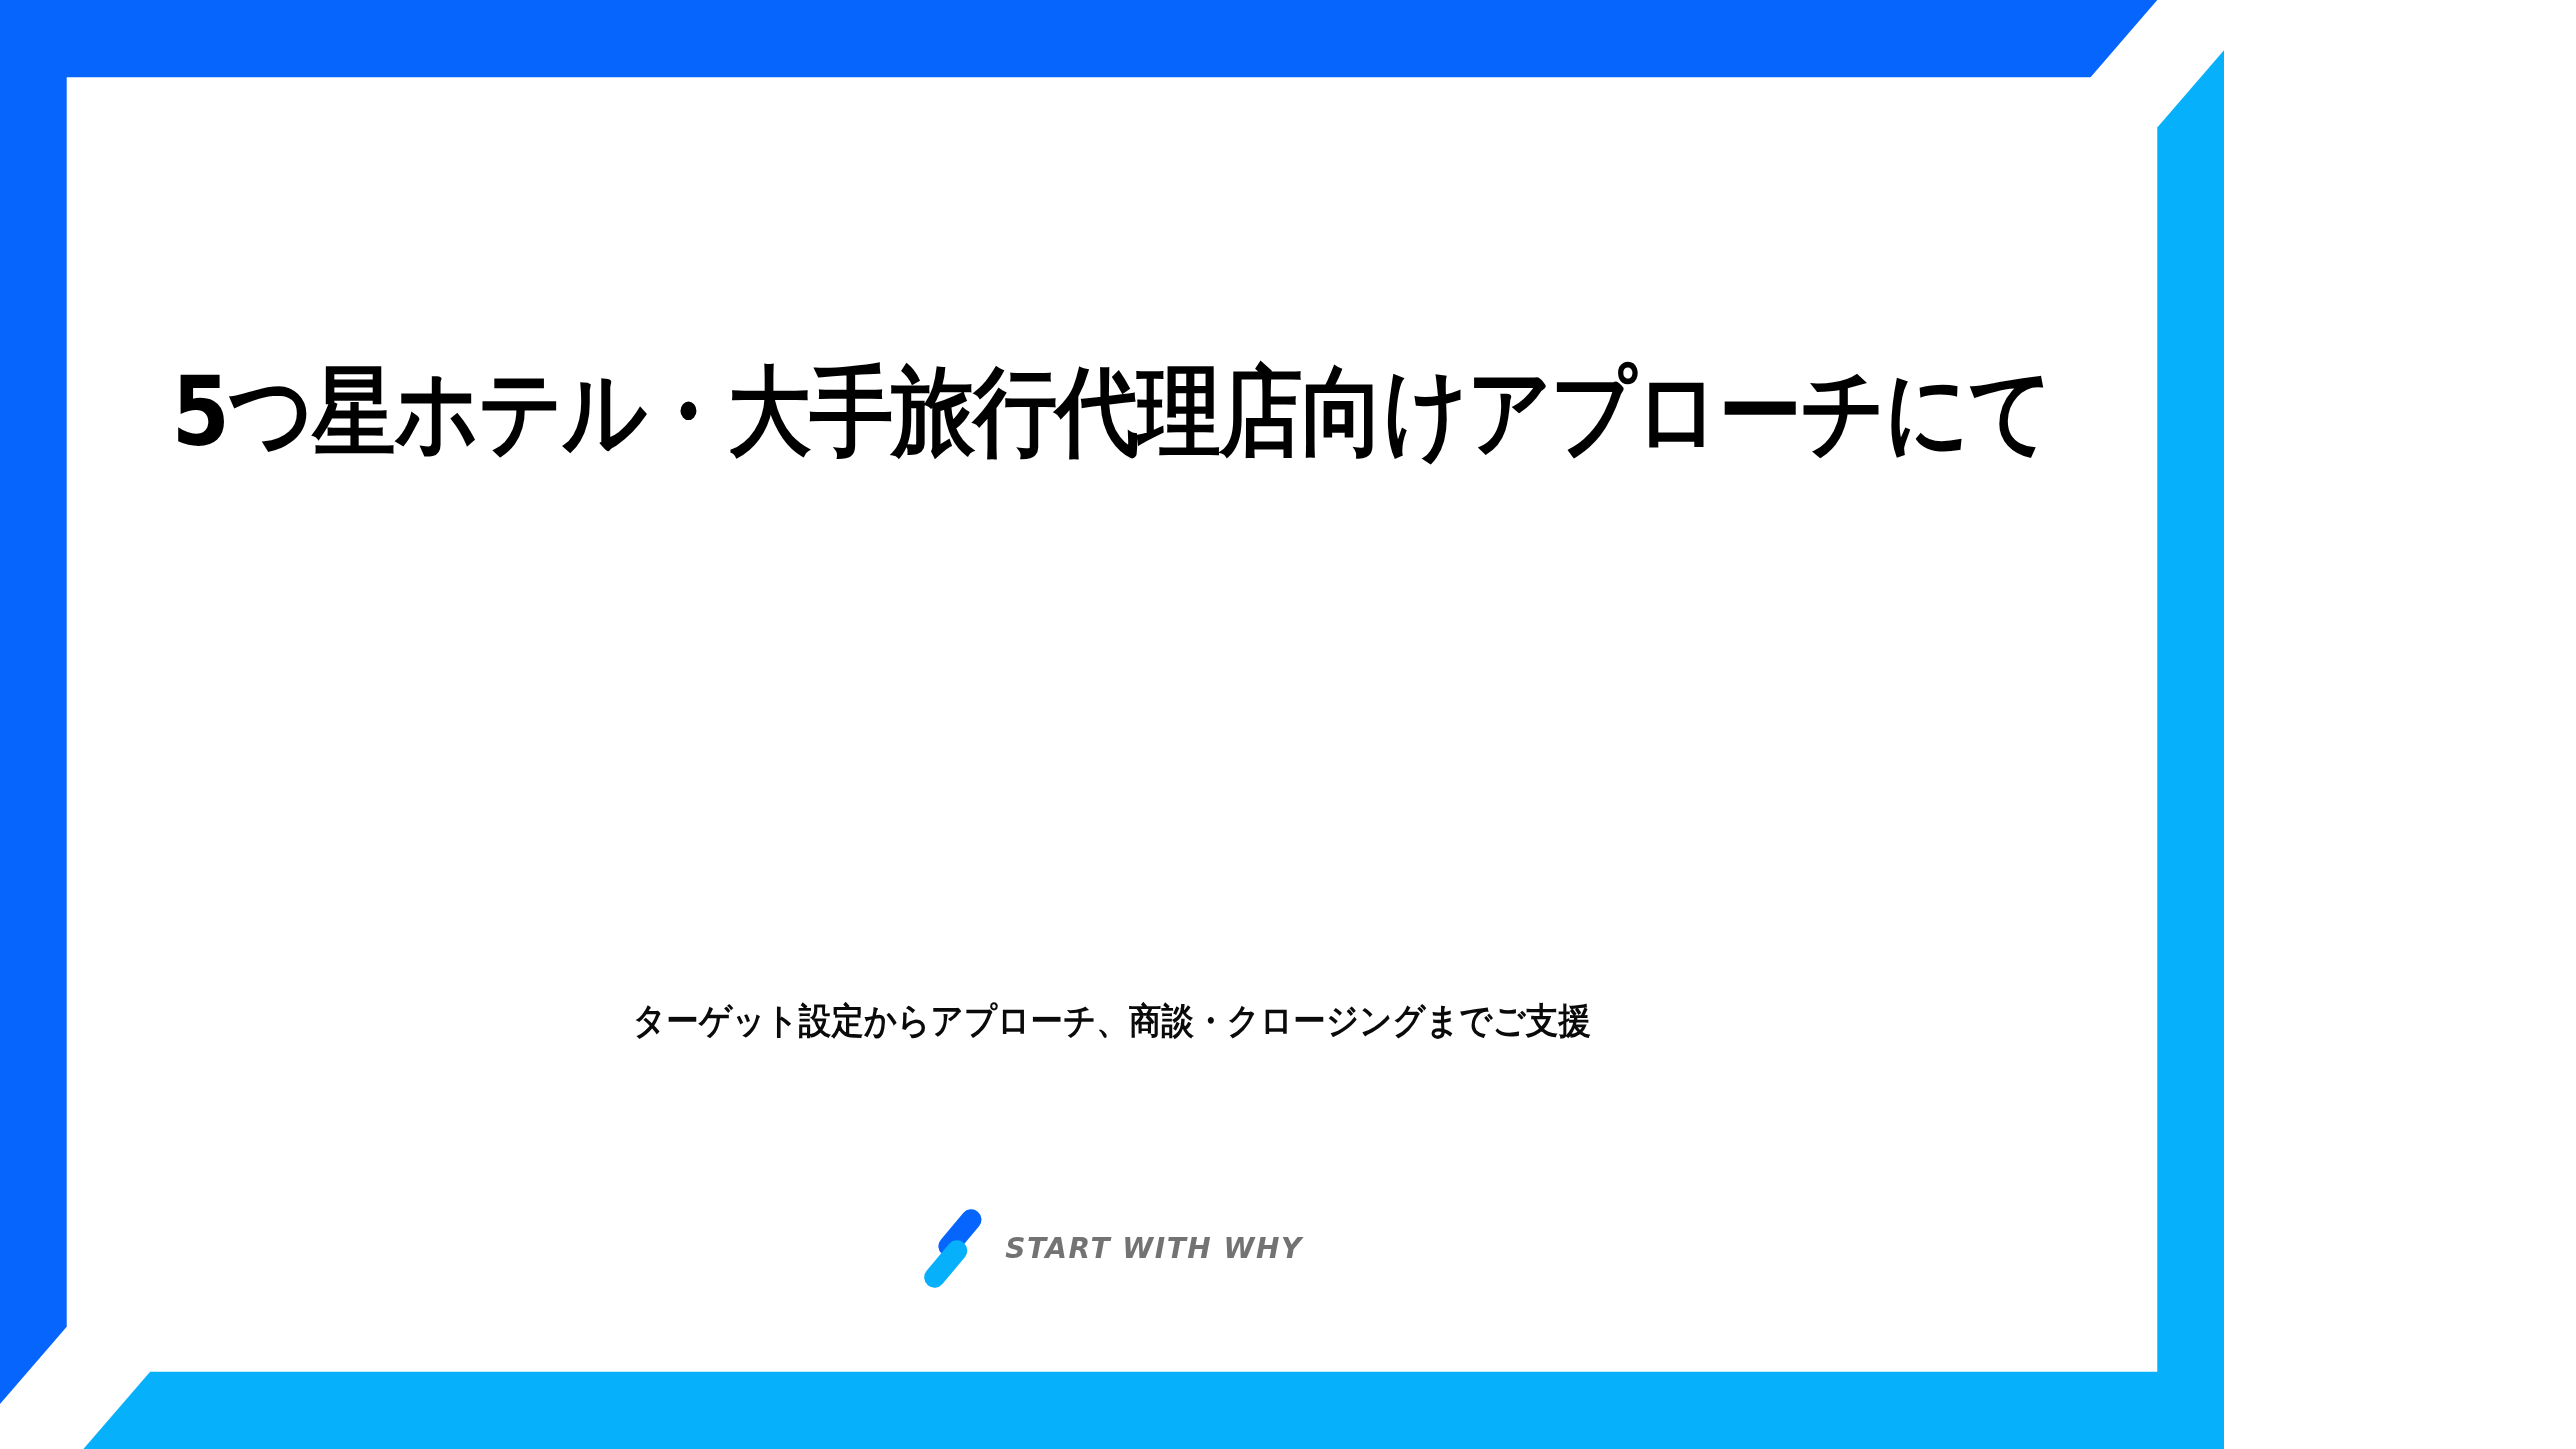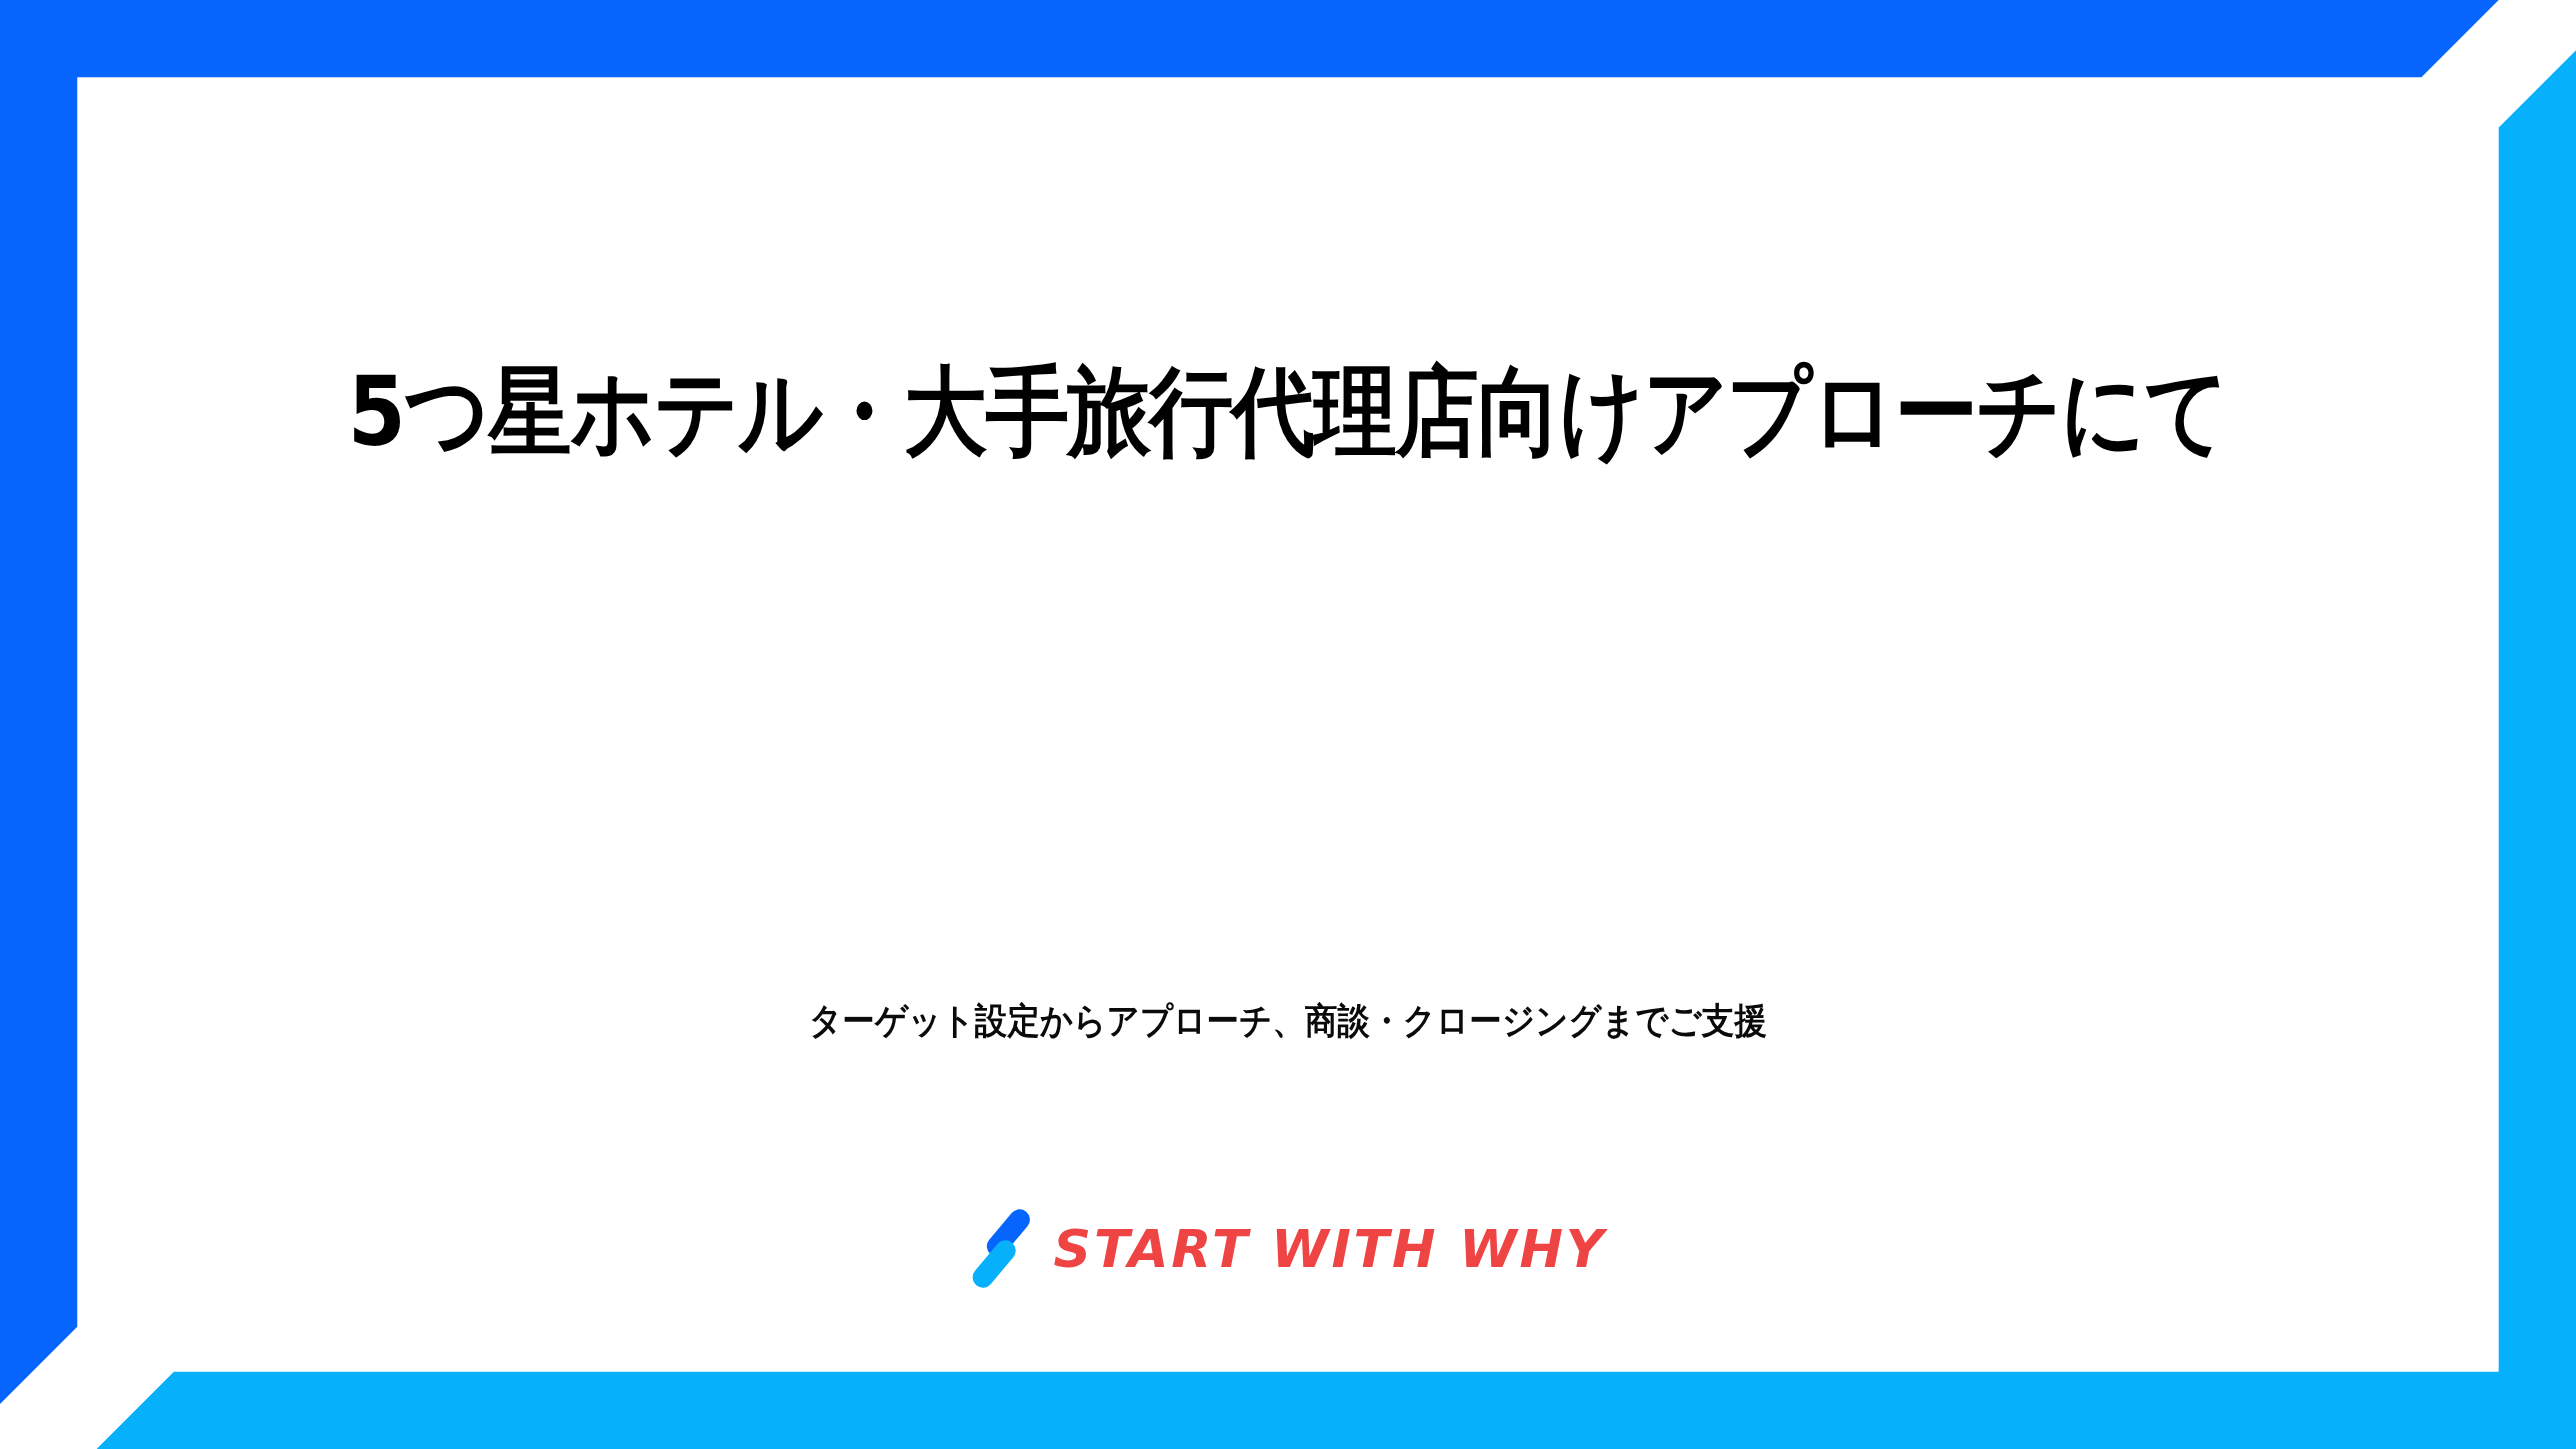--- a/index.html
+++ b/index.html
@@ -7,21 +7,21 @@
     margin: 0;
     padding: 0;
     background: #ffffff;
   }
   body {
     font-family: "DejaVu Sans", "Liberation Sans", sans-serif;
   }
 
   .slide {
     position: relative;
-    width: 2576px;
+    width: 2224px;
     height: 1449px;
     background: #ffffff;
     overflow: hidden;
   }
 
   
   .frame-layer {
     position: absolute;
     inset: 0;
     width: 100%;
@@ -137,23 +137,23 @@
     width: 62px;
     height: 79px;
     display: block;
     flex: 0 0 auto;
   }
 
   .logo-wordmark {
     font-family: "DejaVu Sans", "Liberation Sans", sans-serif;
     font-weight: 700;
     font-style: italic;
-    font-size: 52px;
+    font-size: 28px;
     letter-spacing: 0.055em;
-    color: #ef4444;
+    color: #737373;
     line-height: 1;
   }
 </style>
 </head>
 <body>
 
 <div class="slide">
 
   <svg class="frame-layer" viewBox="0 0 4000 2250" preserveAspectRatio="none" aria-hidden="true">
 

